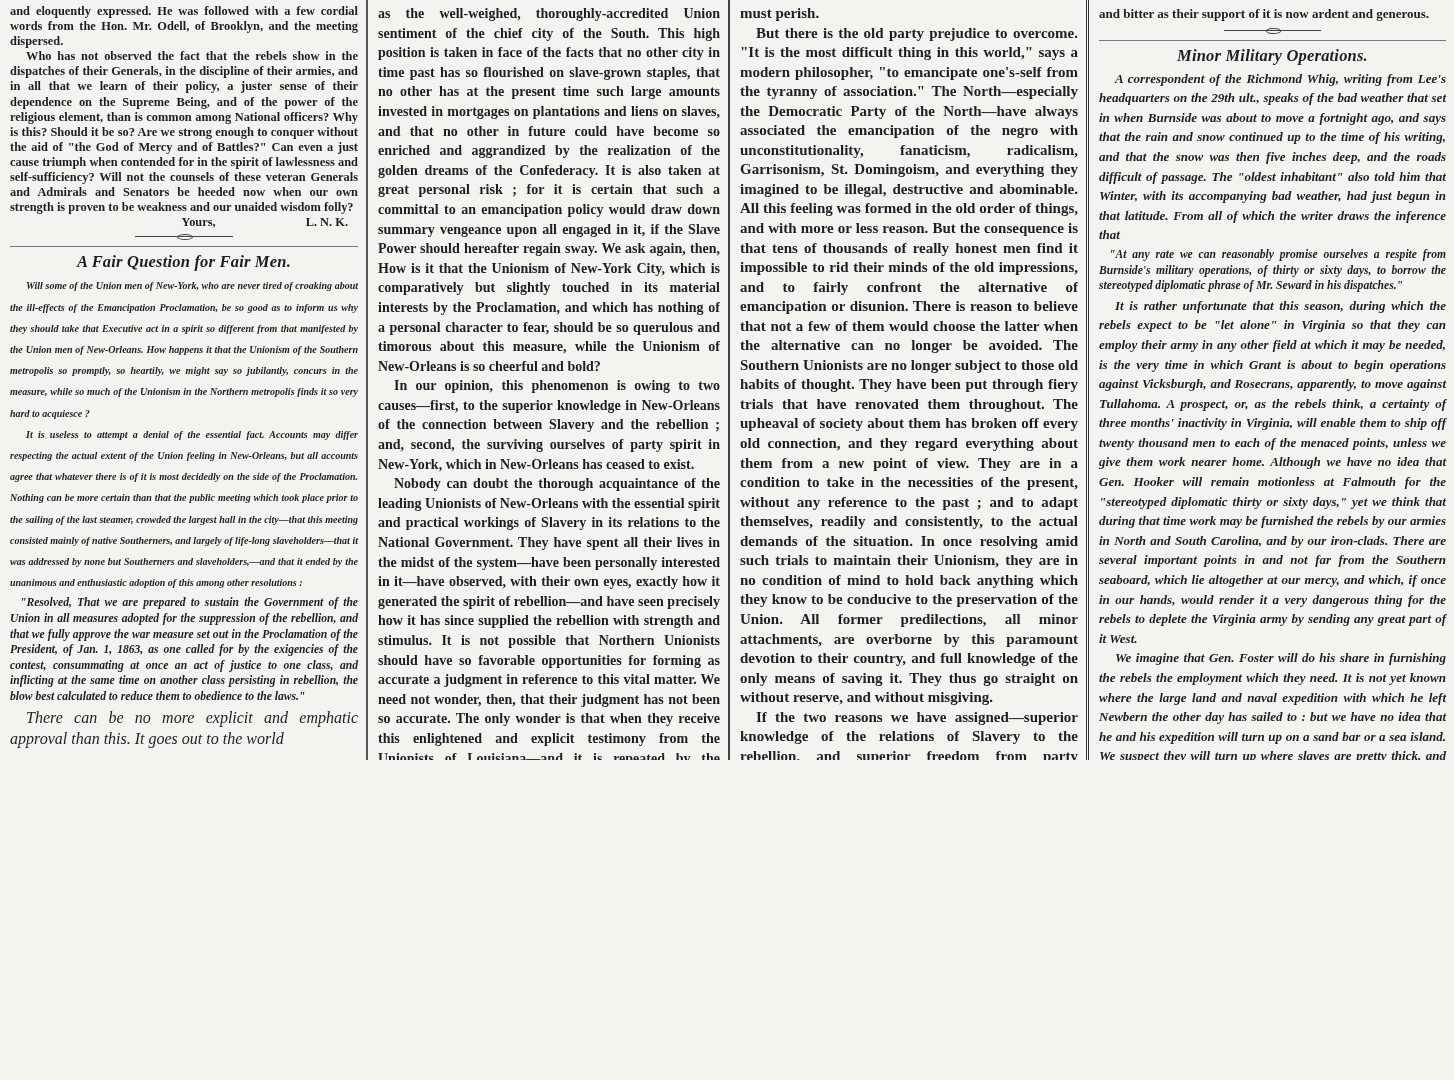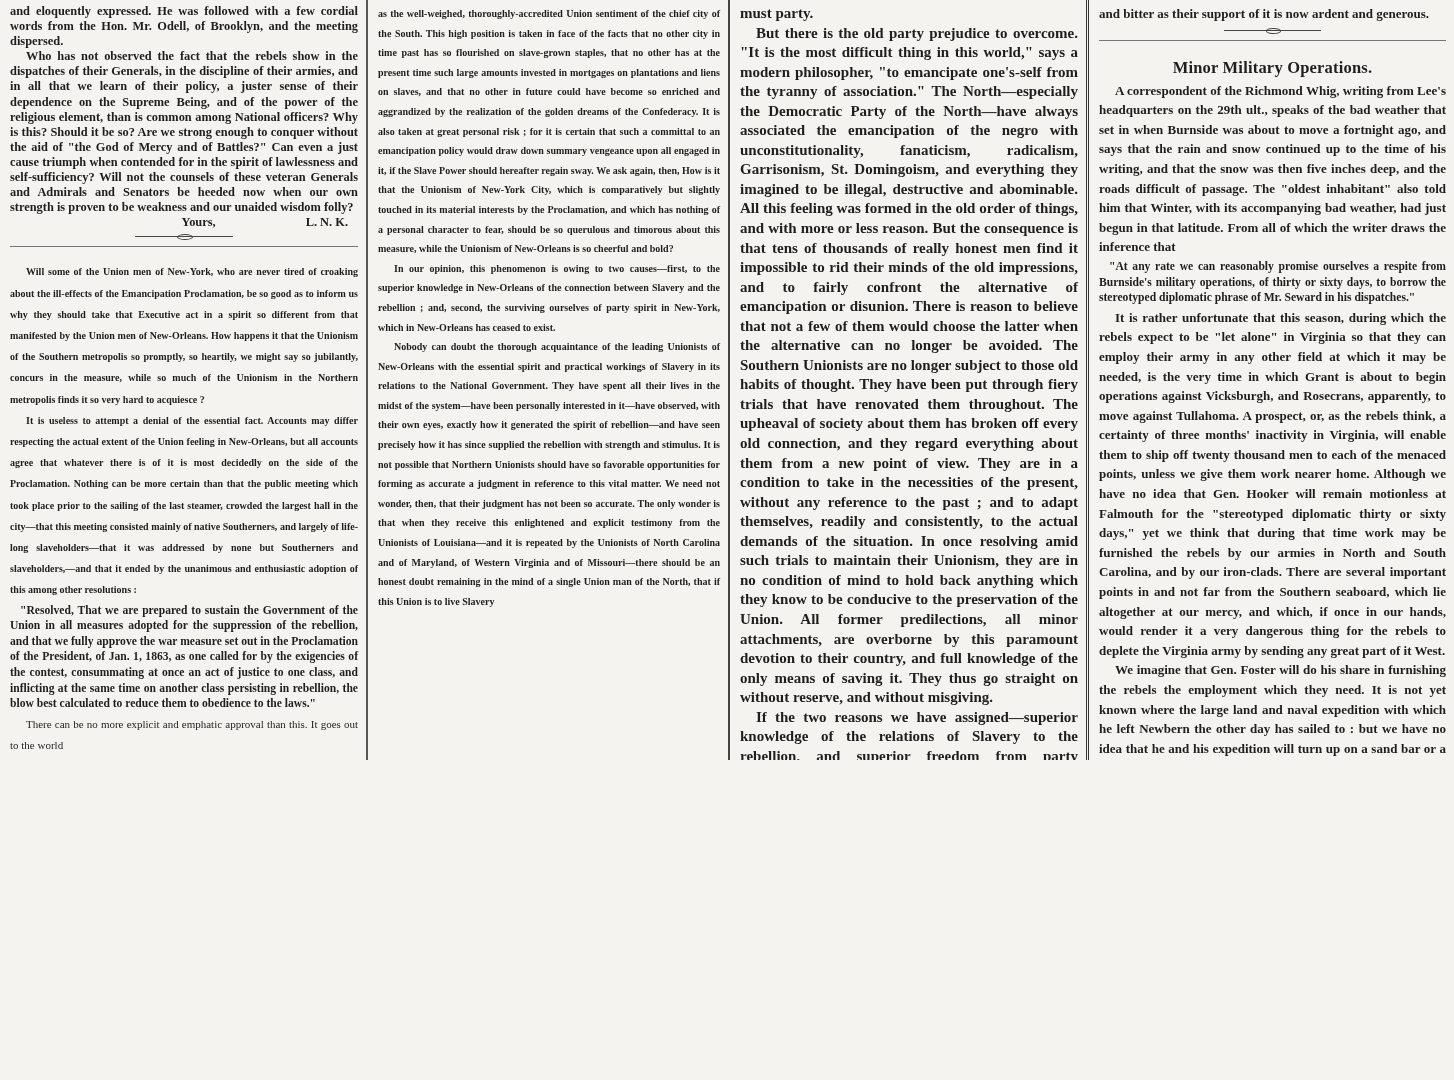--- a/index.html
+++ b/index.html
@@ -13,77 +13,78 @@
   .col {
     position: absolute; top: 0; height: 760px; overflow: hidden;
     box-sizing: border-box; padding: 4px 8px 0 10px;
   }
   .col1 { left: 0; width: 366px; }
   .col2 { left: 366px; width: 362px; border-left: 2px solid #555; }
   .col3 { left: 728px; width: 358px; border-left: 2px solid #444; }
   .col4 { left: 1086px; width: 368px; border-left: 3px double #333; }
   p { margin: 0; text-align: justify; text-indent: 16px; }
   .t-sm { font-size: 12.4px; line-height: 15.1px; font-weight: bold; }
-  .t-md { font-size: 10px; line-height: 19.6px; font-family: Liberation Serif, serif; }
+  .t-md { font-size: 14px; line-height: 19.6px; font-family: Liberation Serif, serif; }
   .t-md.b { font-weight: bold; }
   .t-lg { font-size: 10px; line-height: 21.2px; font-weight: bold; }
   .t-c3 { font-size: 15px; line-height: 19.55px; }
   .t-c4 { font-size: 13px; line-height: 19.6px; }
   .quote { font-size: 11.6px; line-height: 15.6px; font-weight: bold; text-indent: 10px; margin: 2px 0 2px 0; }
   .noindent { text-indent: 0; }
   .sig { display: flex; justify-content: flex-start; font-size: 12.4px; font-weight: bold; padding: 0 10px 0 0; }
   .sig span:first-child { flex: 1; }
   .sig .yours { margin-right: 90px; }
   .rule {
     height: 10px; position: relative; margin: 2px 0 4px 0;
   }
   .rule::before {
     content: ""; position: absolute; left: 36%; width: 28%; top: 4px;
     border-top: 1px solid #444;
   }
   .rule::after {
     content: ""; position: absolute; left: 48%; width: 4%; top: 2px; height: 4px;
     border-radius: 50%; border: 1px solid #444;
   }
-  .boxed { border-top: 1px solid #777; padding-top: 14px; }
+  .boxed { border-top: 1px solid #777; padding-top: 2px; font-style: italic; }
   h2 {
     margin: 3px 0 3px 0; text-align: center; font-size: 16.5px;
     font-weight: 900; letter-spacing: 0.2px;
   }
 </style>
 </head>
 <body>
 
 <div class="page">
 
   <div class="col col1">
     <p class="t-sm noindent">and eloquently expressed. He was followed with a few cordial words from the Hon. Mr. Odell, of Brooklyn, and the meeting dispersed.</p>
     <p class="t-sm">Who has not observed the fact that the rebels show in the dispatches of their Generals, in the discipline of their armies, and in all that we learn of their policy, a juster sense of their dependence on the Supreme Being, and of the power of the religious element, than is common among National officers? Why is this? Should it be so? Are we strong enough to conquer without the aid of "the God of Mercy and of Battles?" Can even a just cause triumph when contended for in the spirit of lawlessness and self-sufficiency? Will not the counsels of these veteran Generals and Admirals and Senators be heeded now when our own strength is proven to be weakness and our unaided wisdom folly?</p>
     <div class="sig">
       <span></span>
       <span class="yours">Yours,</span>
       <span>L. N. K.</span>
     </div>
     <div class="rule"></div>
     <div class="boxed">
+      <h2>A Fair Question for Fair Men.</h2>
       <p class="t-lg">Will some of the Union men of New-York, who are never tired of croaking about the ill-effects of the Emancipation Proclamation, be so good as to inform us why they should take that Executive act in a spirit so different from that manifested by the Union men of New-Orleans. How happens it that the Unionism of the Southern metropolis so promptly, so heartily, we might say so jubilantly, concurs in the measure, while so much of the Unionism in the Northern metropolis finds it so very hard to acquiesce ?</p>
       <p class="t-lg">It is useless to attempt a denial of the essential fact. Accounts may differ respecting the actual extent of the Union feeling in New-Orleans, but all accounts agree that whatever there is of it is most decidedly on the side of the Proclamation. Nothing can be more certain than that the public meeting which took place prior to the sailing of the last steamer, crowded the largest hall in the city—that this meeting consisted mainly of native Southerners, and largely of life-long slaveholders—that it was addressed by none but Southerners and slaveholders,—and that it ended by the unanimous and enthusiastic adoption of this among other resolutions :</p>
       <p class="quote">"Resolved, That we are prepared to sustain the Government of the Union in all measures adopted for the suppression of the rebellion, and that we fully approve the war measure set out in the Proclamation of the President, of Jan. 1, 1863, as one called for by the exigencies of the contest, consummating at once an act of justice to one class, and inflicting at the same time on another class persisting in rebellion, the blow best calculated to reduce them to obedience to the laws."</p>
-      <p class="t-lg" style="font-weight:normal;font-size:11px">There can be no more explicit and emphatic approval than this. It goes out to the world</p>
+      <p class="t-lg" style="font-weight:normal;font-size:16px">There can be no more explicit and emphatic approval than this. It goes out to the world</p>
     </div>
   </div>
 
   <div class="col col2">
     <p class="t-md b noindent">as the well-weighed, thoroughly-accredited Union sentiment of the chief city of the South. This high position is taken in face of the facts that no other city in time past has so flourished on slave-grown staples, that no other has at the present time such large amounts invested in mortgages on plantations and liens on slaves, and that no other in future could have become so enriched and aggrandized by the realization of the golden dreams of the Confederacy. It is also taken at great personal risk ; for it is certain that such a committal to an emancipation policy would draw down summary vengeance upon all engaged in it, if the Slave Power should hereafter regain sway. We ask again, then, How is it that the Unionism of New-York City, which is comparatively but slightly touched in its material interests by the Proclamation, and which has nothing of a personal character to fear, should be so querulous and timorous about this measure, while the Unionism of New-Orleans is so cheerful and bold?</p>
     <p class="t-md b">In our opinion, this phenomenon is owing to two causes—first, to the superior knowledge in New-Orleans of the connection between Slavery and the rebellion ; and, second, the surviving ourselves of party spirit in New-York, which in New-Orleans has ceased to exist.</p>
     <p class="t-md b">Nobody can doubt the thorough acquaintance of the leading Unionists of New-Orleans with the essential spirit and practical workings of Slavery in its relations to the National Government. They have spent all their lives in the midst of the system—have been personally interested in it—have observed, with their own eyes, exactly how it generated the spirit of rebellion—and have seen precisely how it has since supplied the rebellion with strength and stimulus. It is not possible that Northern Unionists should have so favorable opportunities for forming as accurate a judgment in reference to this vital matter. We need not wonder, then, that their judgment has not been so accurate. The only wonder is that when they receive this enlightened and explicit testimony from the Unionists of Louisiana—and it is repeated by the Unionists of North Carolina and of Maryland, of Western Virginia and of Missouri—there should be an honest doubt remaining in the mind of a single Union man of the North, that if this Union is to live Slavery</p>
   </div>
 
   <div class="col col3">
-    <p class="t-c3 noindent" style="font-weight:bold">must party.</p>
+    <p class="t-c3 noindent" style="font-weight:bold">must perish.</p>
     <p class="t-c3" style="font-weight:bold">But there is the old party prejudice to overcome. "It is the most difficult thing in this world," says a modern philosopher, "to emancipate one's-self from the tyranny of association." The North—especially the Democratic Party of the North—have always associated the emancipation of the negro with unconstitutionality, fanaticism, radicalism, Garrisonism, St. Domingoism, and everything they imagined to be illegal, destructive and abominable. All this feeling was formed in the old order of things, and with more or less reason. But the consequence is that tens of thousands of really honest men find it impossible to rid their minds of the old impressions, and to fairly confront the alternative of emancipation or disunion. There is reason to believe that not a few of them would choose the latter when the alternative can no longer be avoided. The Southern Unionists are no longer subject to those old habits of thought. They have been put through fiery trials that have renovated them throughout. The upheaval of society about them has broken off every old connection, and they regard everything about them from a new point of view. They are in a condition to take in the necessities of the present, without any reference to the past ; and to adapt themselves, readily and consistently, to the actual demands of the situation. In once resolving amid such trials to maintain their Unionism, they are in no condition of mind to hold back anything which they know to be conducive to the preservation of the Union. All former predilections, all minor attachments, are overborne by this paramount devotion to their country, and full knowledge of the only means of saving it. They thus go straight on without reserve, and without misgiving.</p>
     <p class="t-c3" style="font-weight:bold">If the two reasons we have assigned—superior knowledge of the relations of Slavery to the rebellion, and superior freedom from party influence and ancient prejudice—are not the real causes of the superior boldness of the Unionism of New-Orleans in sustaining the Emancipation policy of the President, we should like to know how it is to be accounted for. Apart from these reasons, every antecedent probability would have prepared us for a hostility from the Union men of New-Orleans against the Proclamation as intense</p>
   </div>
 
   <div class="col col4">
     <p class="t-c4 noindent" style="font-weight:bold">and bitter as their support of it is now ardent and generous.</p>
     <div class="rule"></div>
     <div class="boxed">
       <h2>Minor Military Operations.</h2>
       <p class="t-c4" style="font-weight:bold">A correspondent of the Richmond Whig, writing from Lee's headquarters on the 29th ult., speaks of the bad weather that set in when Burnside was about to move a fortnight ago, and says that the rain and snow continued up to the time of his writing, and that the snow was then five inches deep, and the roads difficult of passage. The "oldest inhabitant" also told him that Winter, with its accompanying bad weather, had just begun in that latitude. From all of which the writer draws the inference that</p>

